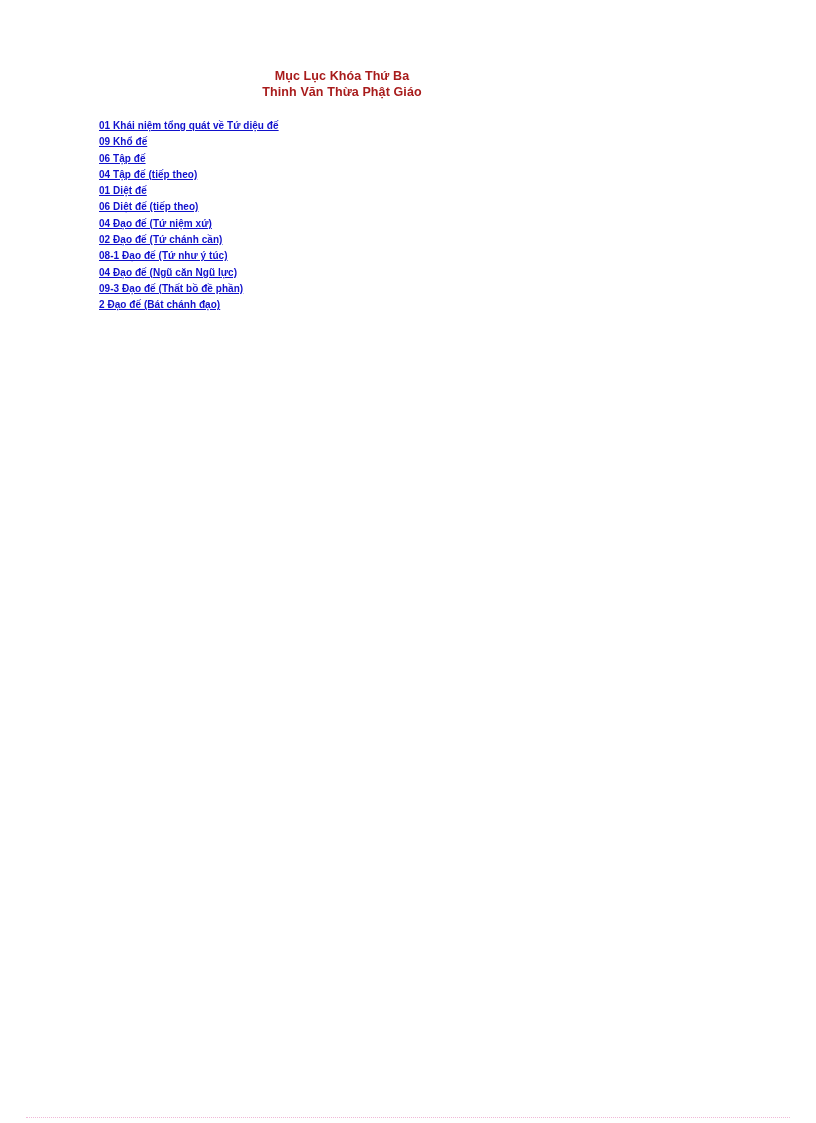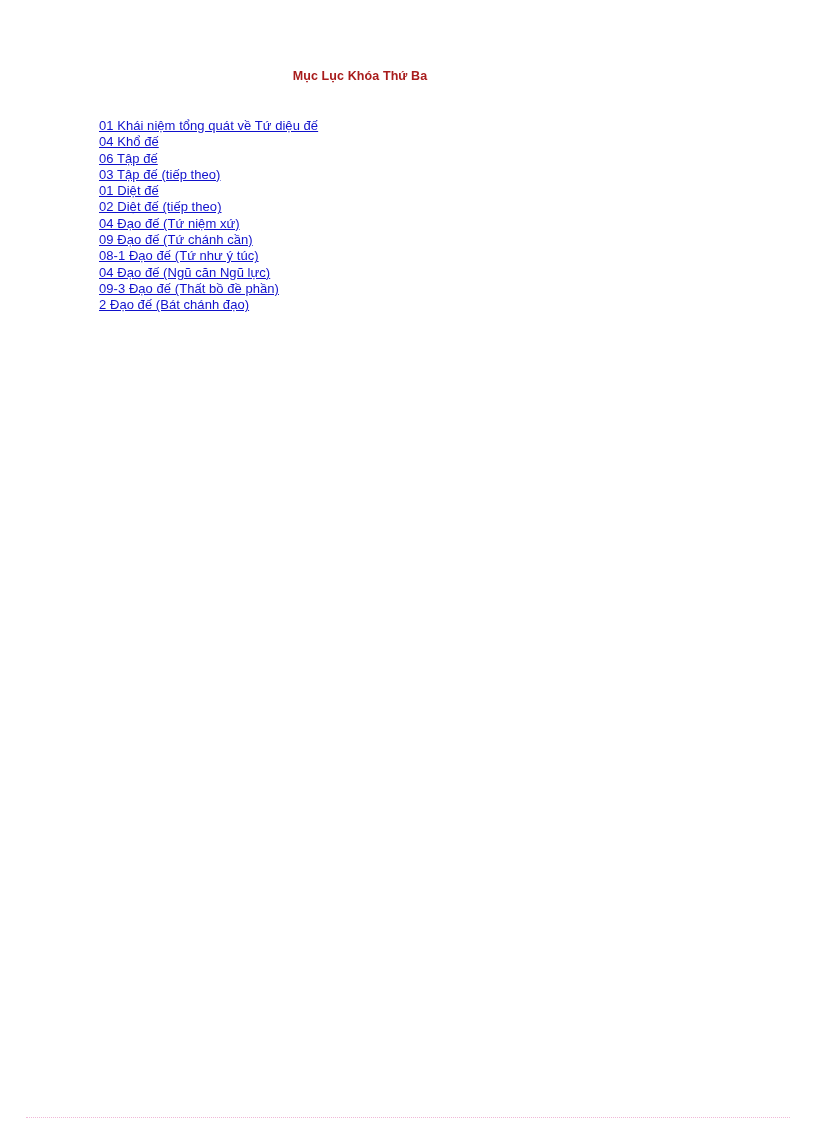--- a/index.html
+++ b/index.html
@@ -24,21 +24,20 @@
     height: 1123px;
   }
 
   
   .title-block {
     position: absolute;
     left: 0;
     top: 68px;
     width: 684px;
     text-align: center;
-    margin-left: 18px;
   }
   .title-line {
     display: block;
     color: #a81c1c;
     font-weight: bold;
     font-size: 12.5px;
     line-height: 16px;
     letter-spacing: 0.1px;
     white-space: nowrap;
   }
@@ -46,22 +45,22 @@
   
   .toc {
     position: absolute;
     left: 99px;
     top: 118px;
     width: 600px;
   }
   .toc-item {
     display: block;
     color: #1111cc;
-    font-weight: normal;
-    font-size: 13px;
+    font-weight: bold;
+    font-size: 10px;
     line-height: 16.3px;
     text-decoration: underline;
     text-underline-offset: 1px;
     white-space: nowrap;
     width: fit-content;
     cursor: pointer;
     letter-spacing: 0.05px;
   }
 
   
@@ -74,31 +73,32 @@
     border-top: 1px dotted #f0b9d8;
   }
 </style>
 </head>
 <body>
 
 <div class="page">
 
   <div class="title-block">
     <span class="title-line">Mục Lục Khóa Thứ Ba</span>
+    <span class="title-line">Thinh Văn Thừa Phật Giáo</span>
   </div>
 
   <nav class="toc">
     <a class="toc-item" href="#">01 Khái niệm tổng quát về Tứ diệu đế</a>
-    <a class="toc-item" href="#">04 Khổ đế</a>
+    <a class="toc-item" href="#">09 Khổ đế</a>
     <a class="toc-item" href="#">06 Tập đế</a>
-    <a class="toc-item" href="#">03 Tập đế (tiếp theo)</a>
+    <a class="toc-item" href="#">04 Tập đế (tiếp theo)</a>
     <a class="toc-item" href="#">01 Diệt đế</a>
-    <a class="toc-item" href="#">02 Diệt đế (tiếp theo)</a>
+    <a class="toc-item" href="#">06 Diệt đế (tiếp theo)</a>
     <a class="toc-item" href="#">04 Đạo đế (Tứ niệm xứ)</a>
-    <a class="toc-item" href="#">09 Đạo đế (Tứ chánh cần)</a>
+    <a class="toc-item" href="#">02 Đạo đế (Tứ chánh cần)</a>
     <a class="toc-item" href="#">08-1 Đạo đế (Tứ như ý túc)</a>
     <a class="toc-item" href="#">04 Đạo đế (Ngũ căn Ngũ lực)</a>
     <a class="toc-item" href="#">09-3 Đạo đế (Thất bồ đề phần)</a>
     <a class="toc-item" href="#">2 Đạo đế (Bát chánh đạo)</a>
   </nav>
 
   <div class="footer-rule"></div>
 
 </div>
 

